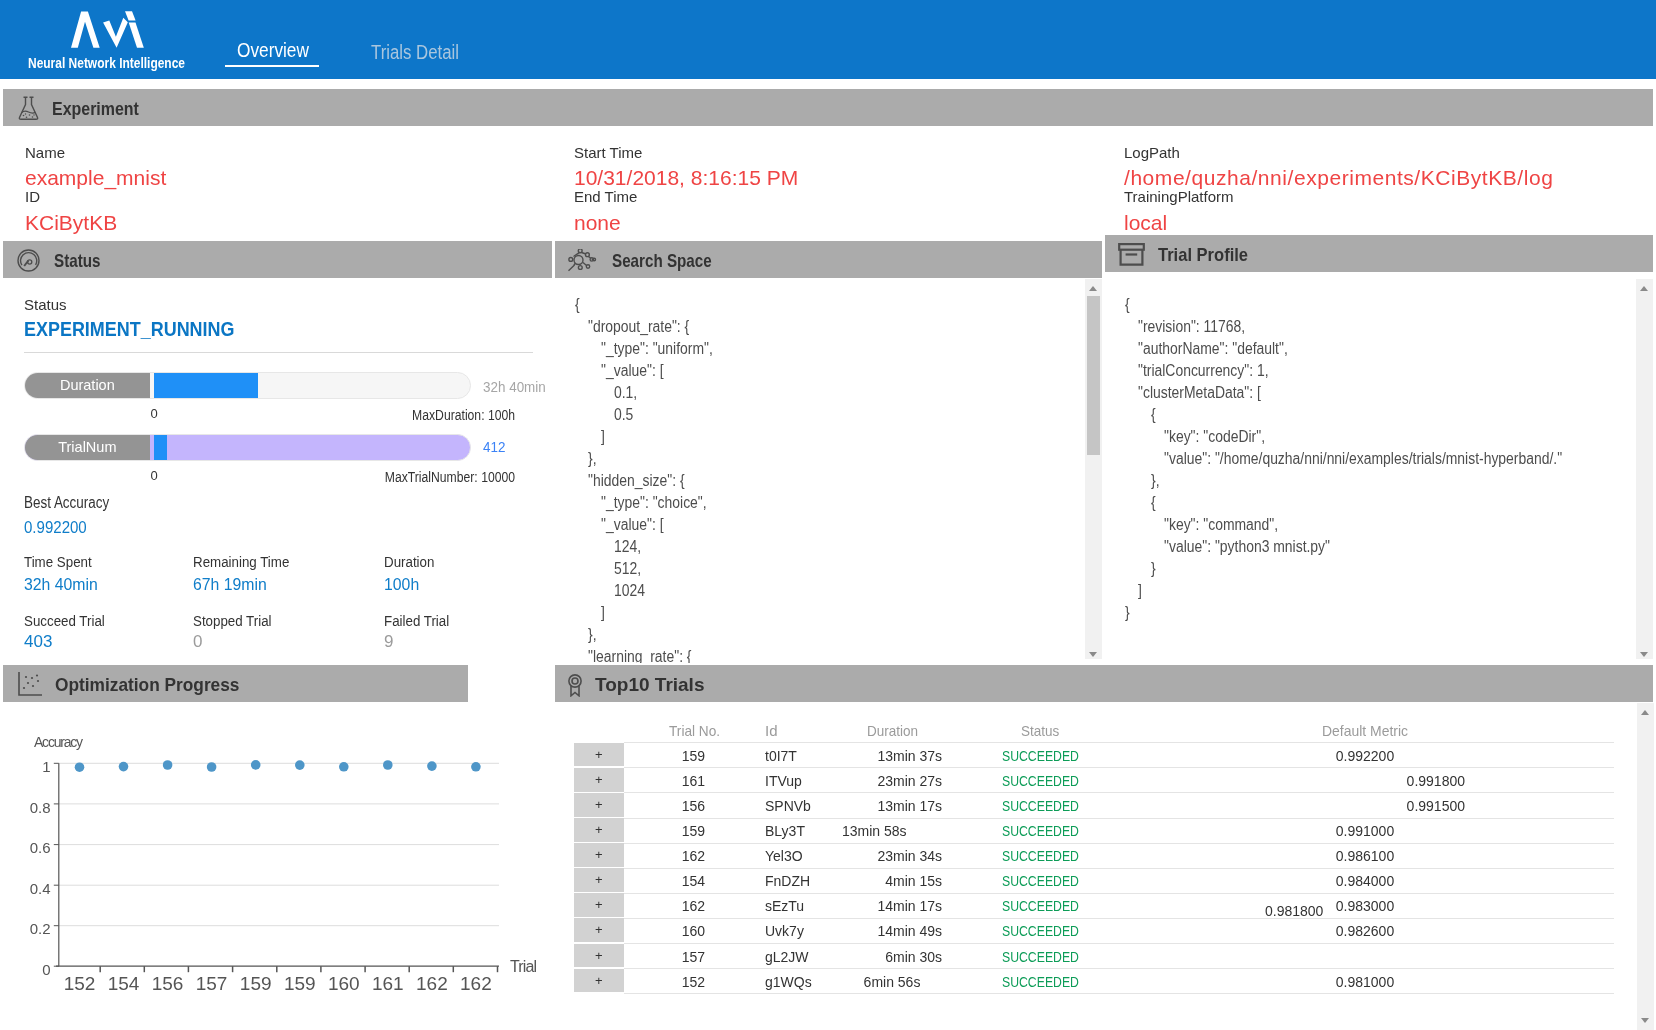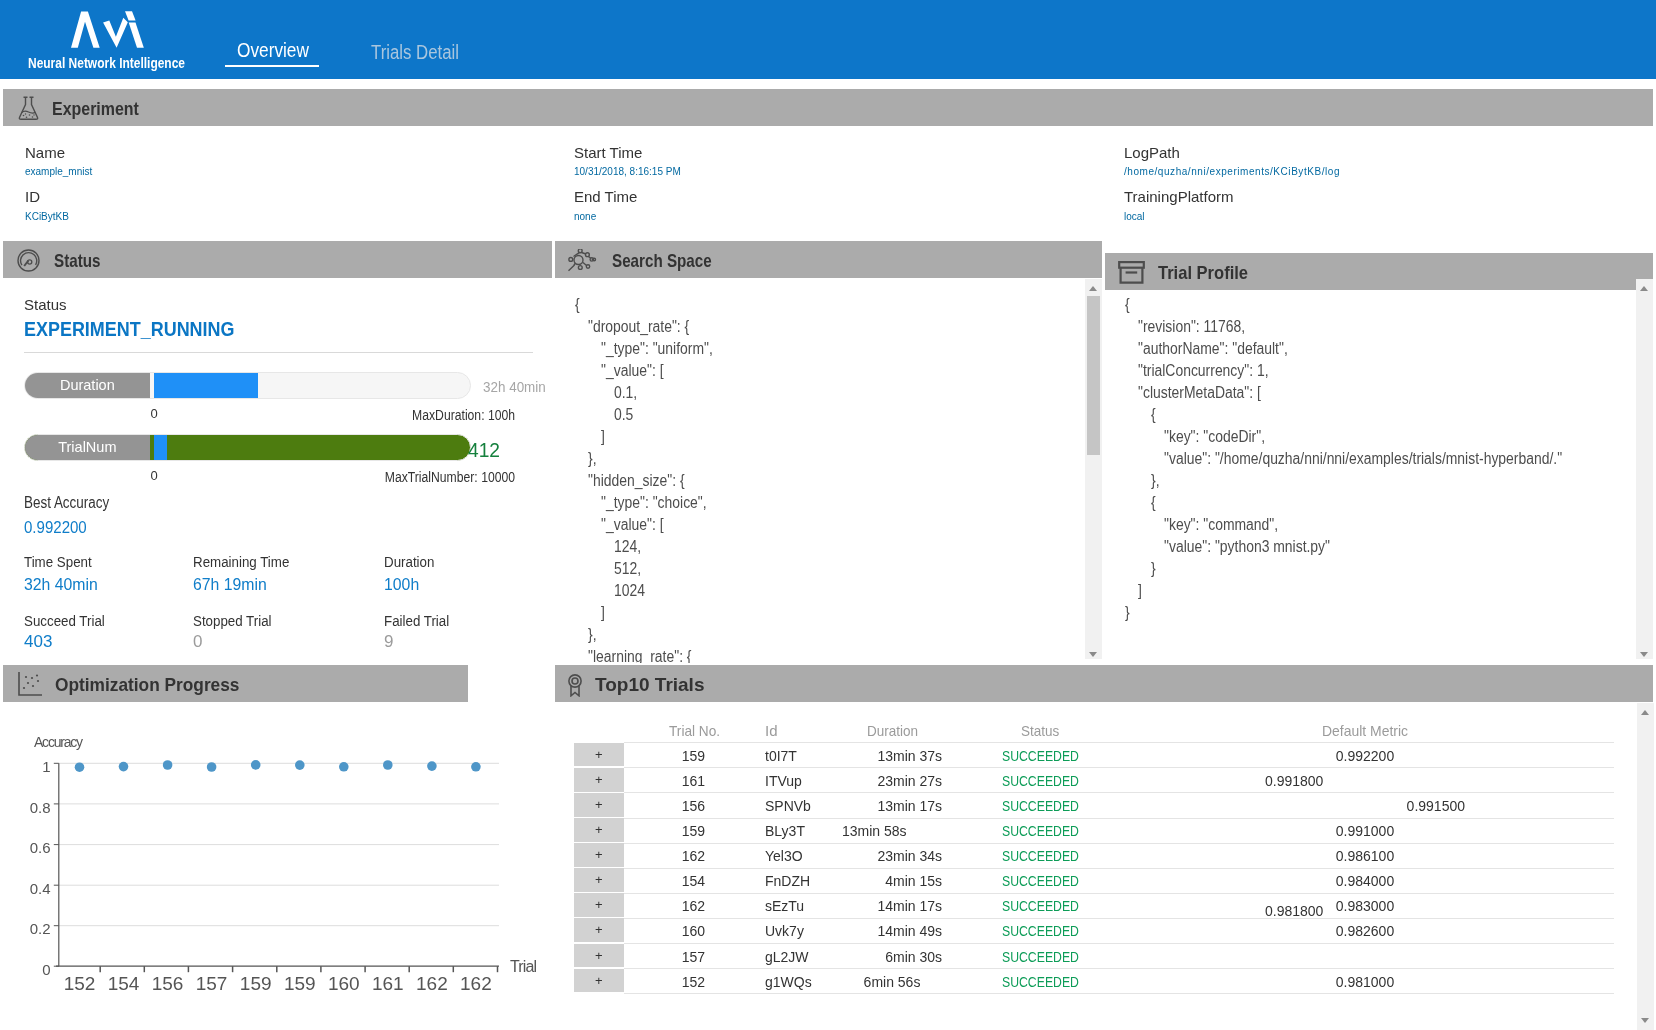--- a/index.html
+++ b/index.html
@@ -2,21 +2,21 @@
 <html><head><meta charset="utf-8">
 <style>
 html,body{margin:0;padding:0;}
 body{width:1656px;height:1030px;position:relative;font-family:"Liberation Sans",sans-serif;
   background:#fff;overflow:hidden;-webkit-font-smoothing:antialiased;}
 div{line-height:1;}
 .a{position:absolute;}
 .bar{position:absolute;background:#ababab;height:37px;}
 .bt{position:absolute;font-size:19px;font-weight:700;color:#333;top:10px;white-space:nowrap;transform-origin:0 0;}
 .lbl{position:absolute;font-size:15px;color:#333;white-space:nowrap;}
-.val{position:absolute;font-size:10px;color:#0369a1;white-space:nowrap;}
+.val{position:absolute;font-size:21px;color:#ef4444;white-space:nowrap;}
 .j{position:absolute;font-size:16px;color:#4d4d4d;white-space:pre;transform:scaleX(0.87);transform-origin:0 0;}
 .sb{position:absolute;background:#f1f1f1;}
 .sbt{position:absolute;background:#c5c5c5;}
 .arr{position:absolute;width:0;height:0;}
 .gl{position:absolute;font-size:15.5px;color:#333;white-space:nowrap;transform:scaleX(0.86);transform-origin:0 0;}
 .gv{position:absolute;font-size:17px;white-space:nowrap;}
 .trow{position:absolute;font-size:14px;color:#333;white-space:nowrap;}
 </style></head><body>
 
 <div class="a" style="left:0;top:0;width:1656px;height:79px;background:#0d76c9">
@@ -79,25 +79,25 @@
 <div class="lbl" style="left:24px;top:297px">Status</div>
 <div class="a" style="left:24px;top:317.5px;font-size:21px;font-weight:700;color:#0b76c4;white-space:nowrap;transform:scaleX(0.855);transform-origin:0 0">EXPERIMENT_RUNNING</div>
 <div class="a" style="left:24px;top:352px;width:509px;height:1px;background:#d9d9d9"></div>
 <div class="a" style="left:24px;top:371.6px;width:444.5px;height:25.5px;border:1.8px solid #e7e7e7;border-radius:15px;background:#f6f6f6;overflow:hidden">
 <div class="a" style="left:0;top:0;width:124.7px;height:25.5px;background:#949494;color:#fff;font-size:14.5px;text-align:center;line-height:25.5px">Duration</div>
 <div class="a" style="left:128.6px;top:0;width:104.4px;height:25.5px;background:#1f90f7"></div>
 </div>
 <div class="a" style="left:483px;top:380.3px;font-size:14px;color:#a6a6a6;white-space:nowrap;transform:scaleX(0.96);transform-origin:0 0">32h 40min</div>
 <div class="a" style="left:148px;top:407.2px;width:12px;text-align:center;font-size:13px;color:#333">0</div>
 <div class="a" style="left:315px;top:408px;width:200px;text-align:right;font-size:14px;color:#333;white-space:nowrap;transform:scaleX(0.87);transform-origin:100% 0">MaxDuration: 100h</div>
-<div class="a" style="left:24px;top:433.9px;width:444.5px;height:25.5px;border:1.8px solid #e7e7e7;border-radius:15px;background:#4d7c0f;overflow:hidden">
+<div class="a" style="left:24px;top:433.9px;width:444.5px;height:25.5px;border:1.8px solid #e7e7e7;border-radius:15px;background:#c4b5fd;overflow:hidden">
 <div class="a" style="left:0;top:0;width:124.7px;height:25.5px;background:#949494;color:#fff;font-size:14.5px;text-align:center;line-height:25.5px">TrialNum</div>
 <div class="a" style="left:128.6px;top:0;width:13.2px;height:25.5px;background:#1f90f7"></div>
 </div>
-<div class="a" style="left:468px;top:439.5px;font-size:20px;color:#15803d;white-space:nowrap;transform:scaleX(0.96);transform-origin:0 0">412</div>
+<div class="a" style="left:483px;top:439.5px;font-size:14px;color:#3b82f6;white-space:nowrap;transform:scaleX(0.96);transform-origin:0 0">412</div>
 <div class="a" style="left:148px;top:469.2px;width:12px;text-align:center;font-size:13px;color:#333">0</div>
 <div class="a" style="left:315px;top:470px;width:200px;text-align:right;font-size:14px;color:#333;white-space:nowrap;transform:scaleX(0.87);transform-origin:100% 0">MaxTrialNumber: 10000</div>
 <div class="a" style="left:24px;top:494.5px;font-size:16px;color:#333;white-space:nowrap;transform:scaleX(0.84);transform-origin:0 0">Best Accuracy</div>
 <div class="a" style="left:24px;top:520.3px;font-size:16px;color:#0f7dc9;white-space:nowrap;transform:scaleX(0.94);transform-origin:0 0">0.992200</div>
 <div class="gl" style="left:24px;top:554.4px">Time Spent</div>
 <div class="gv" style="left:24px;top:576.1px;color:#0f7dc9;transform:scaleX(0.93);transform-origin:0 0">32h 40min</div>
 <div class="gl" style="left:193px;top:554.4px">Remaining Time</div>
 <div class="gv" style="left:193px;top:576.1px;color:#0f7dc9;transform:scaleX(0.93);transform-origin:0 0">67h 19min</div>
 <div class="gl" style="left:384px;top:554.4px">Duration</div>
 <div class="gv" style="left:384px;top:576.1px;color:#0f7dc9;transform:scaleX(0.93);transform-origin:0 0">100h</div>
@@ -139,21 +139,21 @@
 <div class="j" style="left:58.5px;top:282px">512,</div>
 <div class="j" style="left:58.5px;top:304px">1024</div>
 <div class="j" style="left:45.5px;top:326px">]</div>
 <div class="j" style="left:32.5px;top:348px">},</div>
 <div class="j" style="left:32.5px;top:370px">"learning_rate": {</div>
 </div>
 <div class="sb" style="left:1085px;top:279px;width:17px;height:380px"></div>
 <div class="sbt" style="left:1087px;top:296px;width:13px;height:159px"></div>
 <div class="arr" style="left:1089px;top:286px;border-left:4.5px solid transparent;border-right:4.5px solid transparent;border-bottom:5px solid #8a8a8a"></div>
 <div class="arr" style="left:1089px;top:652px;border-left:4.5px solid transparent;border-right:4.5px solid transparent;border-top:5px solid #8a8a8a"></div>
-<div class="bar" style="left:1105px;top:253px;width:548px">
+<div class="bar" style="left:1105px;top:235px;width:548px">
 <svg class="a" style="left:13px;top:8px" width="27" height="23" viewBox="0 0 27 23">
 <g stroke="#4d4d4d" stroke-width="2.2" fill="none">
 <rect x="1.2" y="1.1" width="24.6" height="5.6"></rect>
 <path d="M 2.6,6.9 L 2.6,21.6 L 24.4,21.6 L 24.4,6.9"></path>
 <path d="M 7.6,11.5 L 19.2,11.5"></path>
 </g>
     </svg>
 <div class="bt" style="left:53px;transform:scaleX(0.87)">Trial Profile</div>
 </div>
 <div class="a" style="left:1105px;top:279px;width:545px;height:384px;overflow:hidden">
@@ -276,21 +276,21 @@
 <div class="trow" style="left:605px;top:748.9px;width:100px;text-align:right">159</div>
 <div class="trow" style="left:765px;top:748.9px">t0I7T</div>
 <div class="trow" style="left:842px;top:748.9px;width:100px;text-align:right">13min 37s</div>
 <div class="trow" style="left:1002px;top:748.9px;color:#0c9c57;transform:scaleX(0.875);transform-origin:0 0">SUCCEEDED</div>
 <div class="trow" style="left:1265px;top:748.9px;width:200px;text-align:center">0.992200</div>
 <div class="a" style="left:574px;top:768.0px;width:49.5px;height:23.6px;background:#d2d2d2;text-align:center;line-height:23.6px;font-size:13px;color:#333">+</div>
 <div class="trow" style="left:605px;top:774.0px;width:100px;text-align:right">161</div>
 <div class="trow" style="left:765px;top:774.0px">ITVup</div>
 <div class="trow" style="left:842px;top:774.0px;width:100px;text-align:right">23min 27s</div>
 <div class="trow" style="left:1002px;top:774.0px;color:#0c9c57;transform:scaleX(0.875);transform-origin:0 0">SUCCEEDED</div>
-<div class="trow" style="left:1265px;top:774.0px;width:200px;text-align:left">0.991800</div>
+<div class="trow" style="left:1265px;top:774.0px;width:200px;text-align:right">0.991800</div>
 <div class="a" style="left:574px;top:793.0px;width:49.5px;height:23.6px;background:#d2d2d2;text-align:center;line-height:23.6px;font-size:13px;color:#333">+</div>
 <div class="trow" style="left:605px;top:799.0px;width:100px;text-align:right">156</div>
 <div class="trow" style="left:765px;top:799.0px">SPNVb</div>
 <div class="trow" style="left:842px;top:799.0px;width:100px;text-align:right">13min 17s</div>
 <div class="trow" style="left:1002px;top:799.0px;color:#0c9c57;transform:scaleX(0.875);transform-origin:0 0">SUCCEEDED</div>
 <div class="trow" style="left:1265px;top:799.0px;width:200px;text-align:right">0.991500</div>
 <div class="a" style="left:574px;top:818.1px;width:49.5px;height:23.6px;background:#d2d2d2;text-align:center;line-height:23.6px;font-size:13px;color:#333">+</div>
 <div class="trow" style="left:605px;top:824.1px;width:100px;text-align:right">159</div>
 <div class="trow" style="left:765px;top:824.1px">BLy3T</div>
 <div class="trow" style="left:842px;top:824.1px;width:100px;text-align:left">13min 58s</div>

